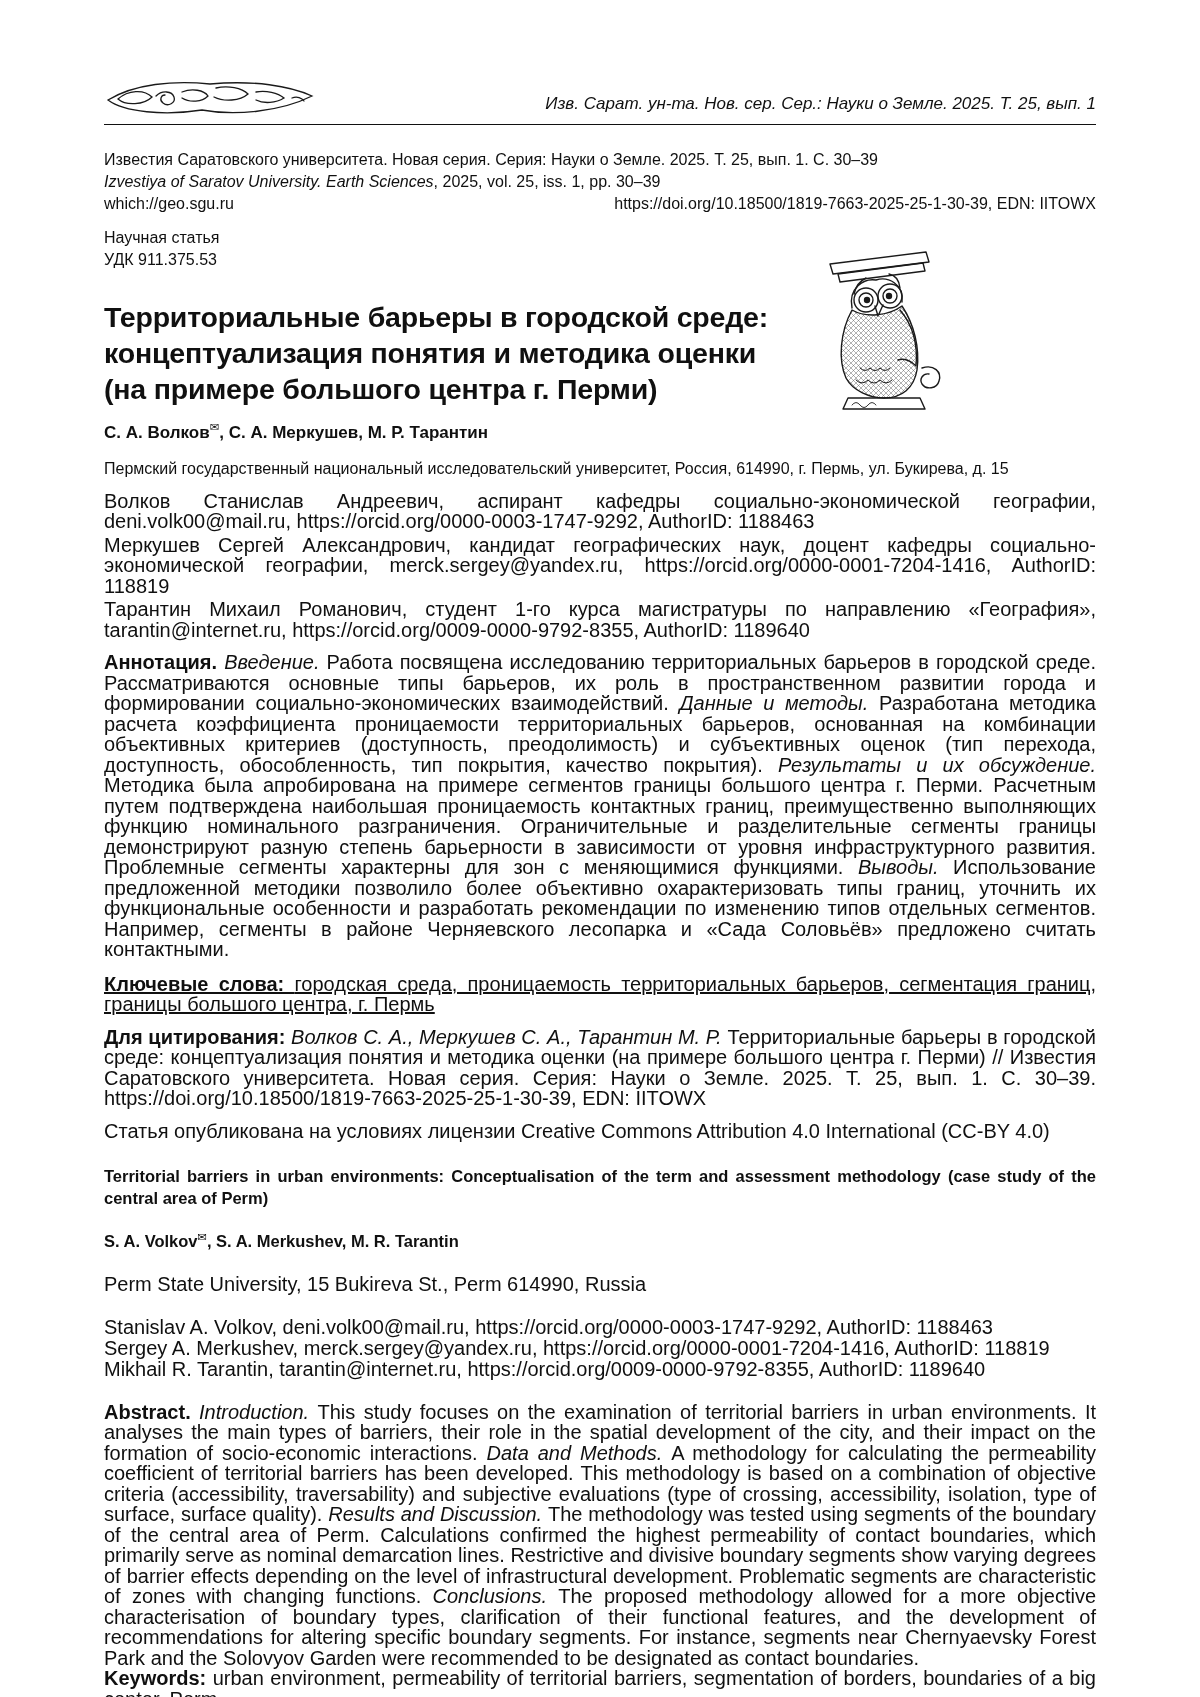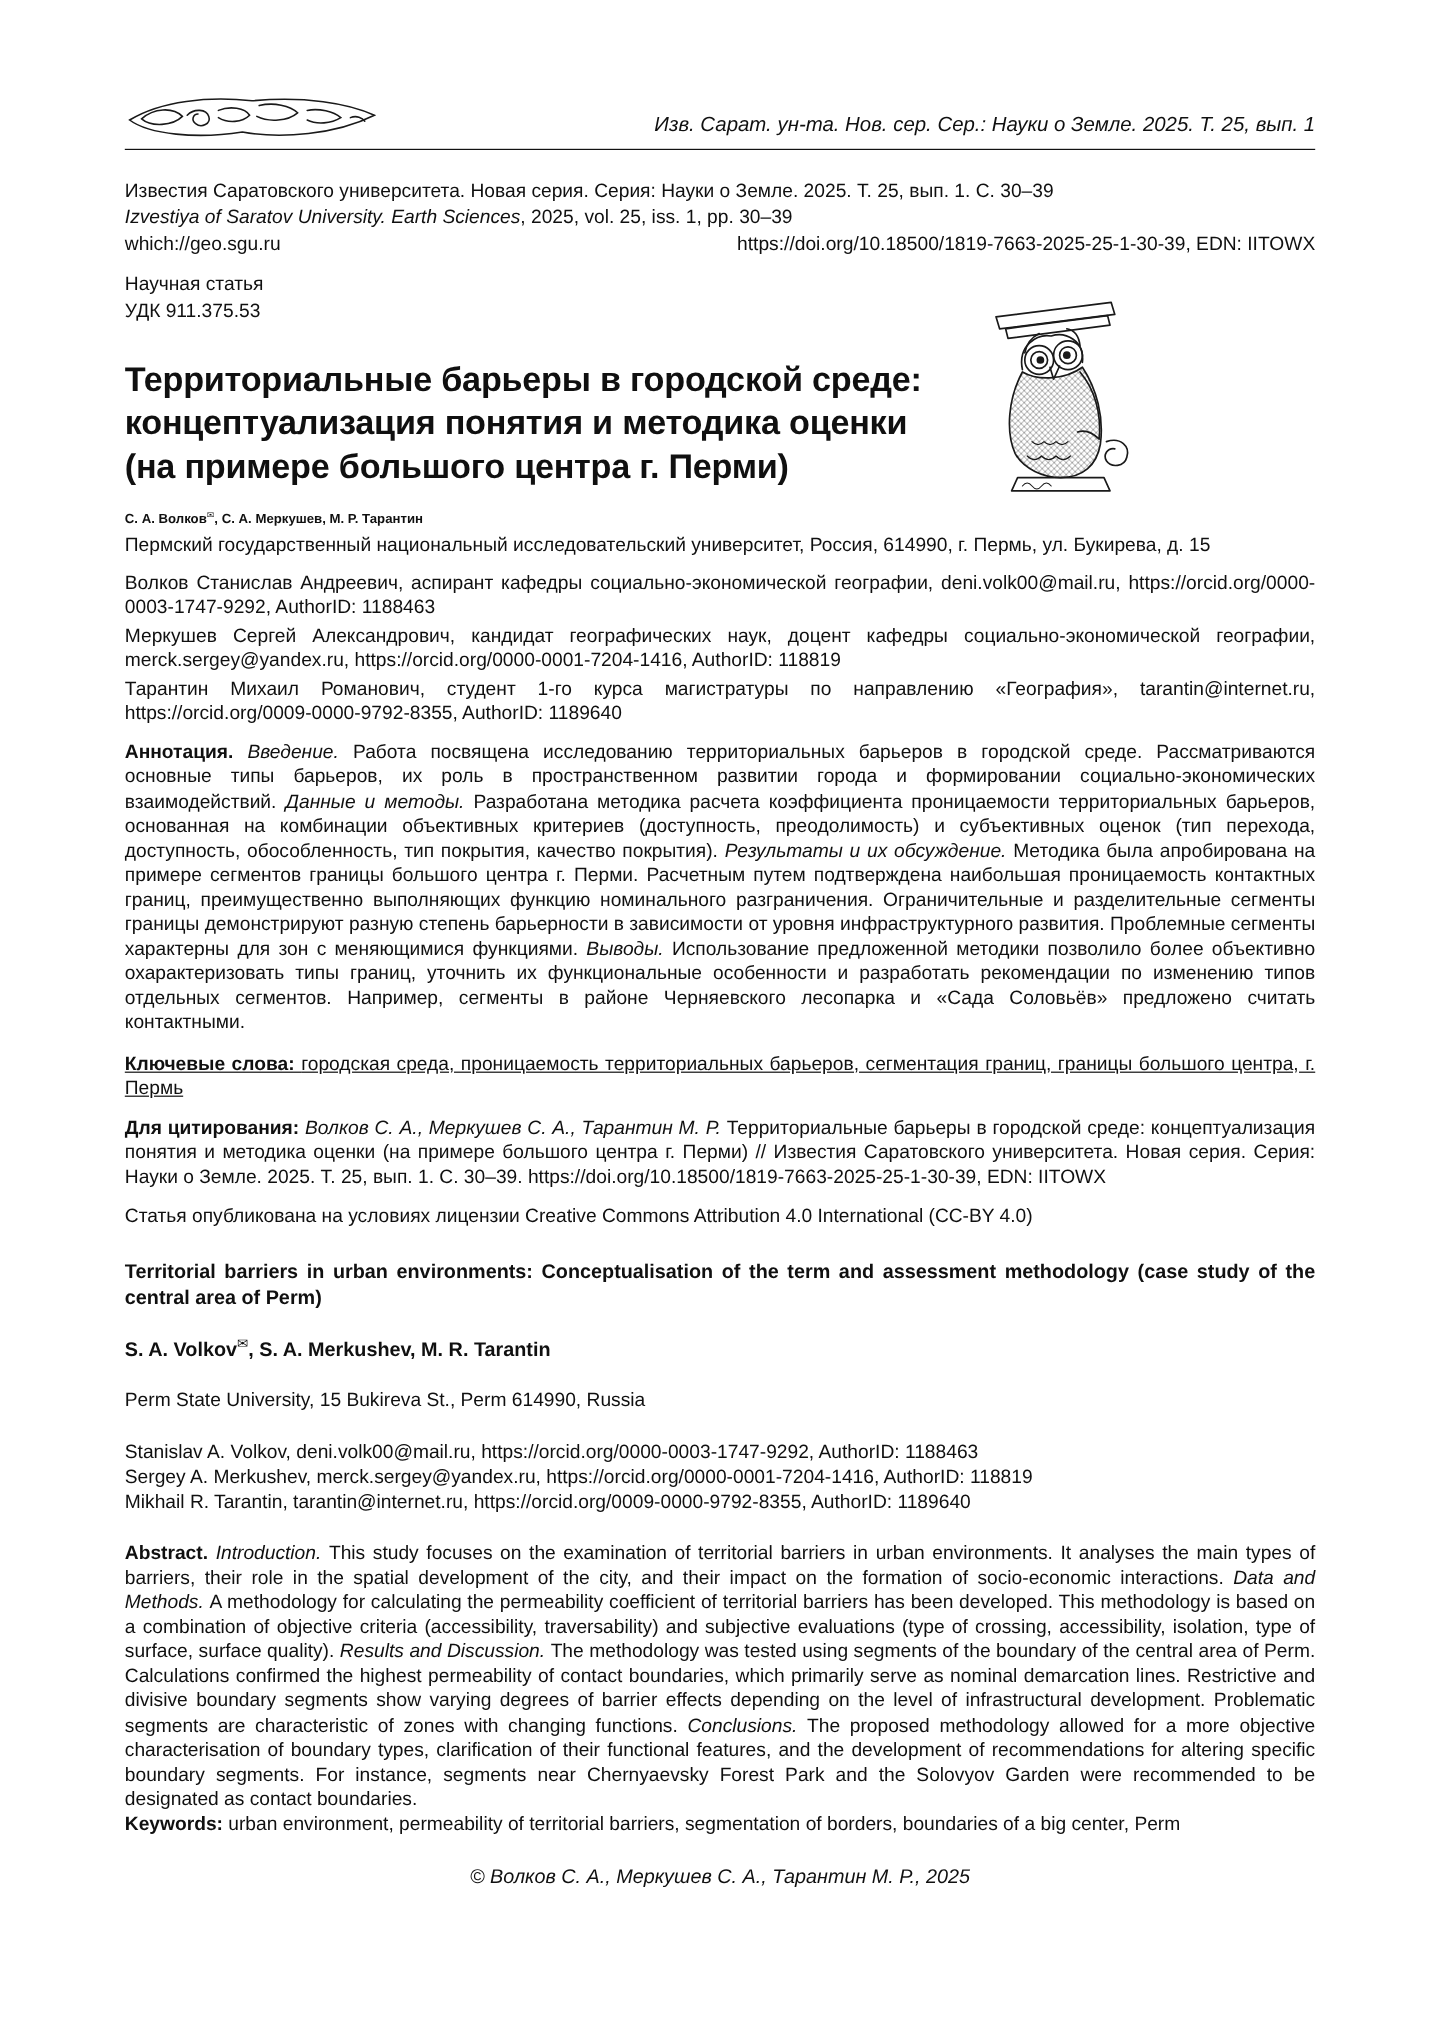--- a/index.html
+++ b/index.html
@@ -8,35 +8,35 @@
   body { width:1200px; font-family:"Liberation Sans","DejaVu Sans",sans-serif; color:#101010; }
   .page { position:relative; width:1200px; height:1697px; background:#fff; overflow:hidden; }
 
   .header-row { display:flex; align-items:flex-end; justify-content:space-between; padding:78px 104px 0 104px; }
   .ornament { width:215px; height:40px; }
   .running-head { font-style:italic; font-size:17px; padding-bottom:4px; }
   .rule { margin:6px 104px 0 104px; border-top:1.6px solid #111; }
 
   .body-col { padding:24px 104px 0 104px; }
 
-  p { font-size:16px; line-height:20.5px; }
+  p { font-size:20px; line-height:20.5px; }
   .meta-line { font-size:16px; line-height:22px; }
   .url-row { display:flex; justify-content:space-between; font-size:16px; line-height:22px; }
   .gap-top { margin-top:12px; }
 
   .just { text-align:justify; }
   .b { font-weight:700; }
   .i { font-style:italic; }
   sup { font-size:68%; vertical-align:super; line-height:0; }
 
   h1.title-ru { margin-top:28px; font-size:28.5px; line-height:36px; font-weight:700; letter-spacing:-0.2px; max-width:720px; }
   h1.title-ru .tline { display:block; }
 
-  .authors { margin-top:16px; font-size:11px; font-weight:700; }
-  .affil { font-size:16px; line-height:21px; }
+  .authors { margin-top:16px; font-size:17px; font-weight:700; }
+  .affil { margin-top:14px; font-size:16px; line-height:21px; }
 
   .bios { margin-top:12px; }
   .bios p { margin-top:3px; }
   .bios p:first-child { margin-top:0; }
 
   .abstract-ru { margin-top:12px; }
   .kw { margin-top:14px;text-decoration:underline; }
   .cite { margin-top:12px; }
   .license { margin-top:12px; }
   .article-label { margin-top:12px; }

